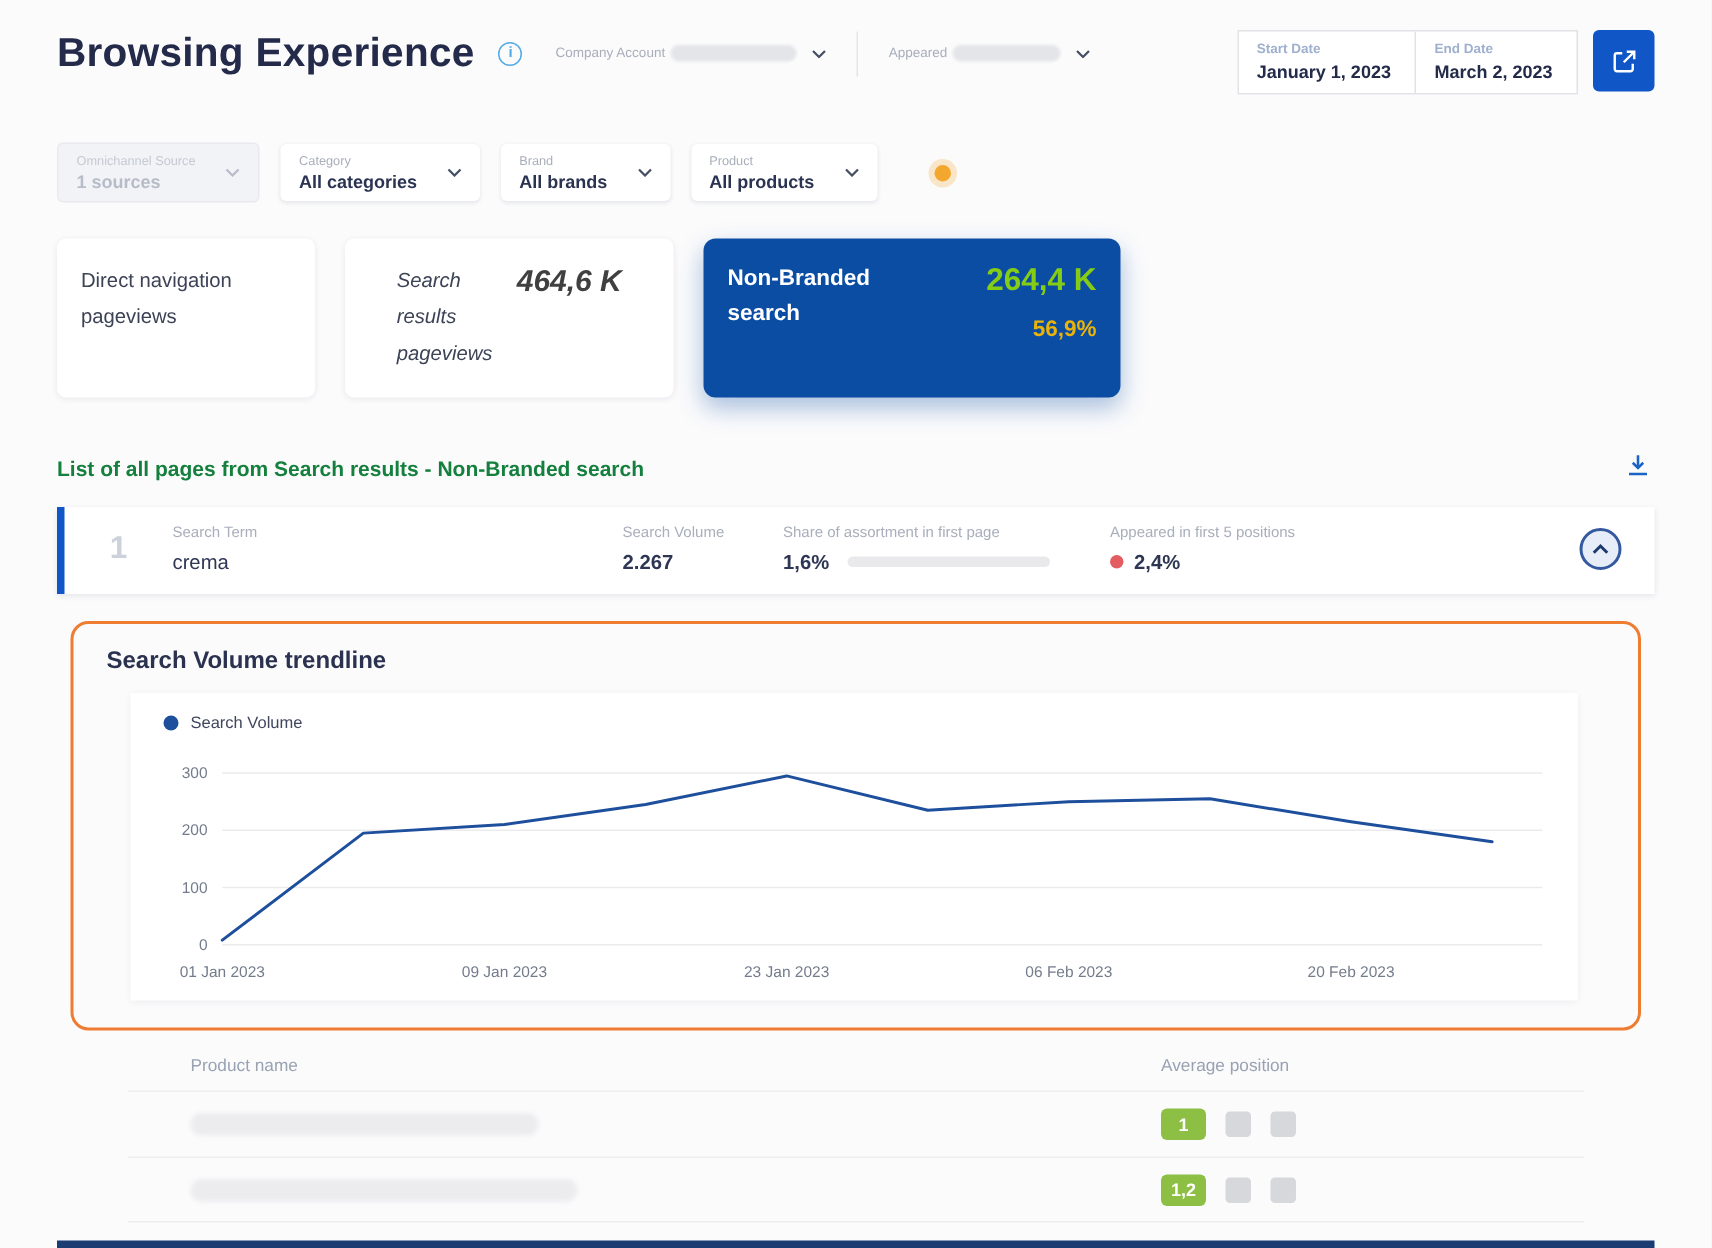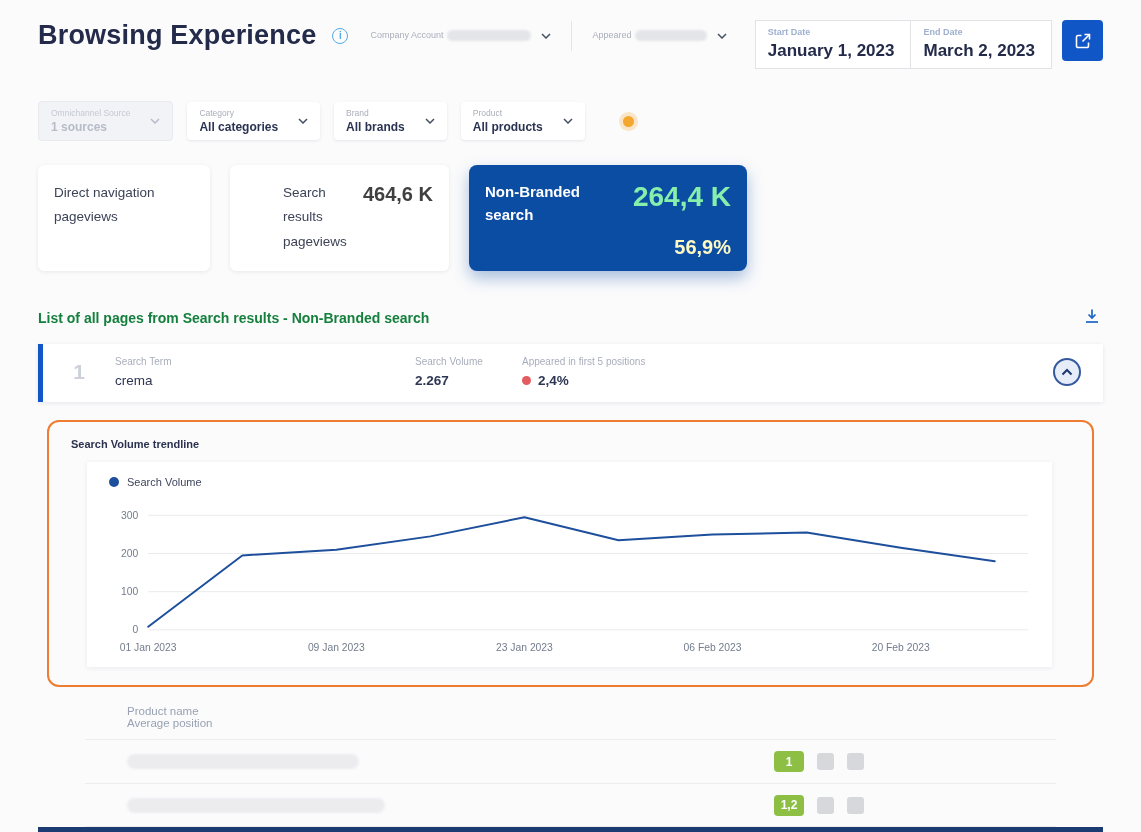--- a/index.html
+++ b/index.html
@@ -22,21 +22,21 @@
   .selector-label { font-size:9px; color:#a9aeba; }
   .selector-row { display:flex; align-items:center; gap:10px; }
   .redacted-pill { display:inline-block; width:84px; height:11px; border-radius:6px; background:#e4e5e8; filter:blur(1.2px); }
   .redacted-pill.sm { width:72px; }
   .vdivider { width:1px; height:30px; background:#e4e5e9; margin:0 4px; }
   .header-right { display:flex; align-items:stretch; gap:10px; }
   .date-box { display:flex; border:1px solid #e2e3e7; background:#fff; }
   .date-cell { padding:6px 16px 7px 12px; min-width:104px; cursor:pointer; }
   .date-cell + .date-cell { border-left:1px solid #e2e3e7; }
   .date-label { font-size:9px; font-weight:700; color:#9fb0cf; margin-bottom:4px; }
-  .date-value { font-size:17px; font-weight:700; color:#242b4a; }
+  .date-value { font-size:12px; font-weight:700; color:#242b4a; }
   .export-btn {
     width:41px; height:41px; background:#1156c6; border:none; border-radius:4px;
     display:flex; align-items:center; justify-content:center; cursor:pointer;
   }
   
   .filters { display:flex; align-items:center; gap:14px; padding:0 38px; margin-top:32px; }
   .filter {
     background:#fff; border-radius:4px; padding:6px 12px; display:flex; align-items:center;
     gap:20px; box-shadow:0 1px 3px rgba(30,40,70,.10); cursor:pointer;
   }
@@ -48,34 +48,34 @@
   .filter.disabled .filter-value { color:#b6bcc8; }
   .pulse-dot {
     width:11px; height:11px; border-radius:50%; background:#f3a72e;
     box-shadow:0 0 0 4px rgba(243,167,46,.25); margin-left:24px;
   }
   
   .kpis { display:flex; gap:20px; padding:0 38px; margin-top:24px; }
   .kpi { background:#fff; border-radius:6px; box-shadow:0 1px 4px rgba(30,40,70,.09); padding:16px; height:106px; cursor:pointer; }
   .kpi-title { font-size:13.5px; color:#3c4356; line-height:1.8; }
   .kpi1 { width:172px; } .kpi1 .kpi-title { width:110px; }
-  .kpi2 { width:219px; display:flex; justify-content:flex-end; }
+  .kpi2 { width:219px; display:flex; justify-content:center;font-style:italic; }
   .kpi2 .kpi-title { width:80px; }
   .kpi-value-cyan { font-size:20px; font-weight:700; color:#404040; margin-top:2px; }
   .kpi3 { width:219px; display:flex; justify-content:space-between; }
   .kpi3 .kpi-title { width:76px; }
   .kpi3 .right { text-align:right; }
   .kpi-value-blue { font-size:20px; font-weight:700; color:#1b64c6; }
   .kpi-share-blue { font-size:14px; font-weight:700; color:#1b64c6; margin-top:8px; }
   .kpi4 { width:278px; background:#0c4da4; border-radius:8px; box-shadow:0 7px 16px rgba(12,77,164,.35);
           display:flex; justify-content:space-between; color:#fff; }
   .kpi4 .kpi-title { width:118px; color:#fff; font-weight:700; font-size:15px; line-height:1.5; }
   .kpi4 .right { text-align:right; }
-  .kpi-value-white { font-size:28px; font-weight:700; color:#86efac; }
-  .kpi-share-white { font-size:20px; font-weight:700; color:#fef9c3; margin-top:23px; }
+  .kpi-value-white { font-size:21px; font-weight:700; color:#84cc16; }
+  .kpi-share-white { font-size:15px; font-weight:700; color:#eab308; margin-top:12px; }
   
   .section-head { display:flex; justify-content:space-between; align-items:center; padding:0 38px; margin-top:34px; }
   .section-title { font-size:14px; font-weight:700; color:#15803d; }
   .download-btn { background:none; border:none; cursor:pointer; padding:2px; }
   
   .term-card {
     margin:14px 38px 0 38px; background:#fff; border-left:5px solid #1156c6;
     box-shadow:0 1px 4px rgba(30,40,70,.10); display:flex; align-items:center;
     padding:12px 16px 14px 0; cursor:pointer;
   }
@@ -92,30 +92,30 @@
   .progress-fill { height:100%; min-width:7px; border-radius:4px; background:#4a5264; }
   .col-pos { flex:1; }
   .pos-row { display:flex; align-items:center; gap:7px; }
   .red-dot { width:9px; height:9px; border-radius:50%; background:#e25c62; }
   .collapse-btn {
     width:28px; height:28px; border-radius:50%; background:#e6edf8; border:2px solid #35599f;
     display:flex; align-items:center; justify-content:center; cursor:pointer; margin-right:6px; flex:none;
   }
   
   .trend-panel { margin:18px 47px 0 47px; border:2px solid #ee7c31; border-radius:12px; padding:14px 40px 18px 22px; }
-  .trend-title { font-size:11px; font-weight:700; color:#2b3250; margin:2px 0 12px 0; }
+  .trend-title { font-size:16px; font-weight:700; color:#2b3250; margin:2px 0 12px 0; }
   .chart-card { background:#fff; box-shadow:0 1px 5px rgba(30,40,70,.08); padding:12px 10px 6px 10px; margin-left:16px; }
   .legend { display:flex; align-items:center; gap:8px; margin:2px 0 4px 12px; }
   .legend-dot { width:10px; height:10px; border-radius:50%; background:#1d4f9c; }
   .legend-label { font-size:11px; color:#3f465e; }
   #trend-svg { display:block; width:100%; height:auto; }
   .tick { font-family:"Liberation Sans", sans-serif; font-size:10.5px; fill:#737c8c; }
   
   .products { margin:18px 85px 0 85px; }
-  .products-head { display:flex; padding:0 0 10px 42px;flex-direction:column; }
+  .products-head { display:flex; padding:0 0 10px 42px; }
   .ph-col1 { flex:1; font-size:11.5px; color:#98a2b3; }
   .ph-col2 { width:282px; font-size:11.5px; color:#98a2b3; }
   .product-row { display:flex; align-items:center; padding-left:42px; height:44px; border-top:1px solid #ededf0; }
   .product-row:last-child { border-bottom:1px solid #ededf0; }
   .pr-col1 { flex:1; }
   .pr-col2 { width:282px; display:flex; align-items:center; }
   .product-pill { display:block; height:15px; border-radius:8px; background:#ececef; filter:blur(1.3px); }
   .pill-w1 { width:232px; } .pill-w2 { width:258px; }
   .badge-green {
     min-width:30px; height:21px; padding:0 6px; background:#8cbf44; border-radius:4px;
@@ -245,20 +245,27 @@
 
   <div class="term-card">
     <div class="rank">1</div>
     <div class="col col-term">
       <span class="col-label">Search Term</span>
       <span class="col-value">crema</span>
     </div>
     <div class="col col-volume">
       <span class="col-label">Search Volume</span>
       <span class="col-value bold">2.267</span>
+    </div>
+    <div class="col col-share">
+      <span class="col-label">Share of assortment in first page</span>
+      <span class="share-row">
+        <span class="col-value bold">1,6%</span>
+        <span class="progress-track"><span class="progress-fill" id="share-fill" style="width: 1.6%;"></span></span>
+      </span>
     </div>
     <div class="col col-pos">
       <span class="col-label">Appeared in first 5 positions</span>
       <span class="pos-row">
         <span class="red-dot"></span>
         <span class="col-value bold">2,4%</span>
       </span>
     </div>
     <button class="collapse-btn">
       <svg width="12" height="8" viewBox="0 0 12 8">

